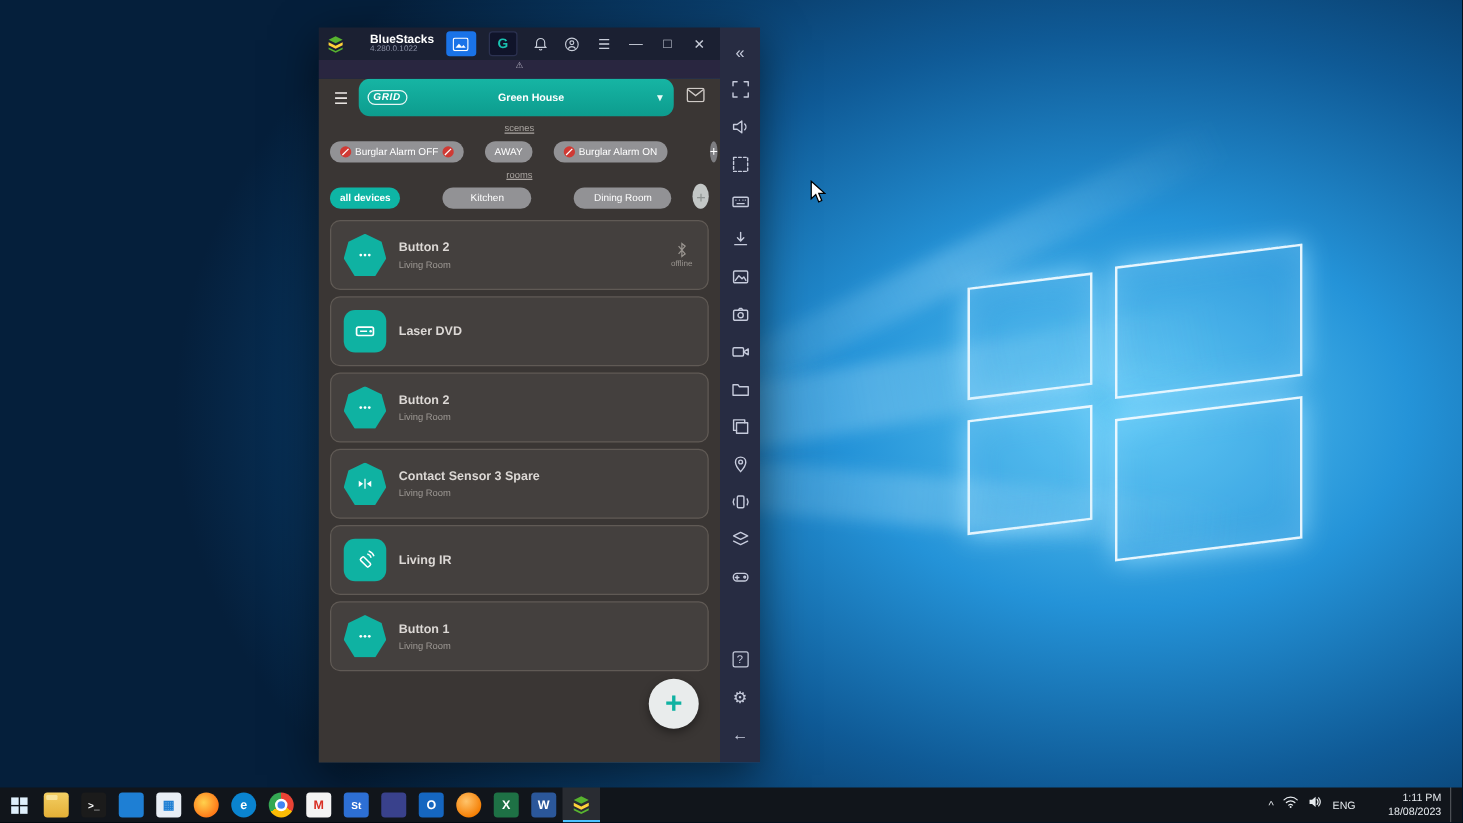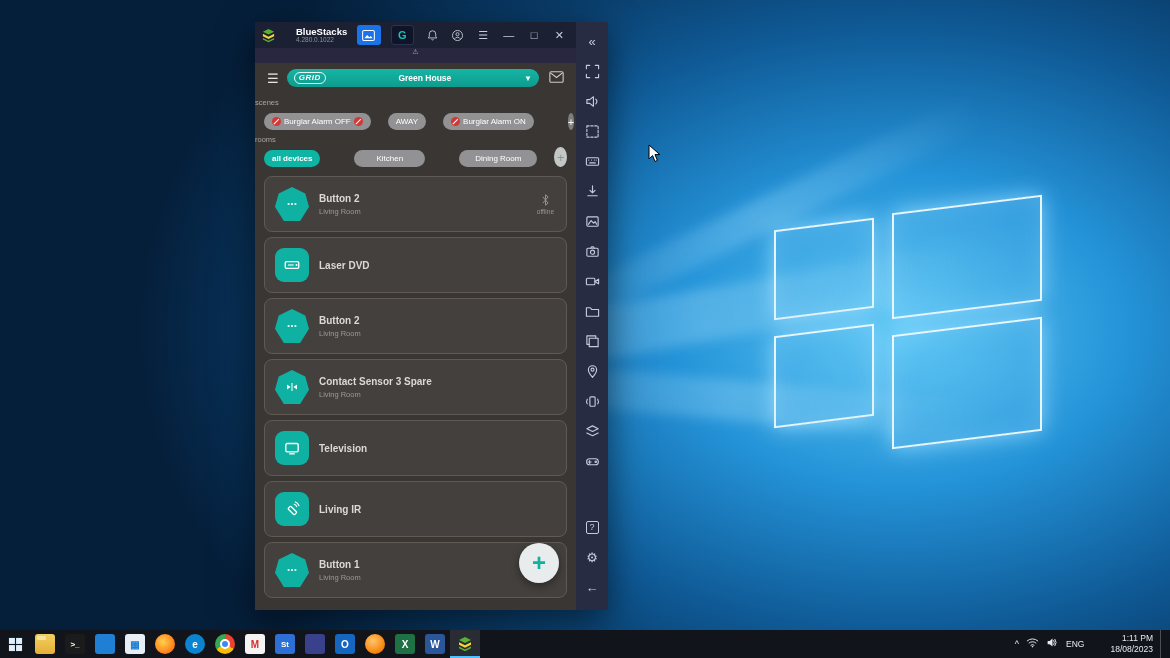--- a/index.html
+++ b/index.html
@@ -40,29 +40,29 @@
   .tb-spacer{ flex:1; }
   .tb-btn{ width:22px; height:20px; display:flex; align-items:center; justify-content:center;
     color:#c8cdd9; font-size:11px; }
   .bs-status{ height:15px; background:#292640; display:flex; align-items:center; padding:0 7px;
     color:#b9b6c6; font-size:7px;flex-direction:column; }
   .bs-status .stime{ margin-left:auto; color:#e8e6ef; font-size:7.5px; }
   .bs-app{ flex:1; background:#3a3634; position:relative; display:flex; flex-direction:column; overflow:hidden; }
   
   .app-header{ height:30px; display:flex; align-items:center; padding:0 12px; gap:8px; }
   .burger{ color:#e8e4e1; font-size:13px; }
-  .home-pill{ flex:1; height:18px; border-radius:9px; display:flex; align-items:center;
+  .home-pill{ flex:1; height:30px; border-radius:9px; display:flex; align-items:center;
     background:linear-gradient(180deg,#16b5a4,#0d9c8e); padding:0 7px; gap:6px; }
   .grid-logo{ color:#fff; font-size:8px; font-weight:bold; font-style:italic;
     border:1px solid rgba(255,255,255,.9); border-radius:8px; padding:0 4px; line-height:10px; letter-spacing:.5px;}
   .home-name{ flex:1; text-align:center; color:#fff; font-size:8.5px; font-weight:bold; }
   .pill-chev{ color:#eafaf7; font-size:8px; }
   .mail{ margin-left:2px; }
   
-  .sec-label{ text-align:left; color:#aaa5a1; font-size:7.5px; margin-top:5px; }
+  .sec-label{ text-align:center; color:#aaa5a1; font-size:7.5px; margin-top:5px;text-decoration:underline; }
   .chip-row{ display:flex; align-items:flex-end; gap:17px; padding:0 9px; margin-top:4px; height:19px; }
   .chip{ height:17px; border-radius:9px; background:#929295; color:#fff; font-size:8px;
     display:flex; align-items:center; padding:0 8px; gap:3px; white-space:nowrap; }
   .chip.active{ background:#0eb5a5; font-weight:bold; }
   .red-badge{ width:9px; height:9px; border-radius:50%; background:#d03a34; display:inline-block; position:relative; }
   .red-badge::after{ content:""; position:absolute; left:1px; top:3.7px; width:7px; height:1.4px;
     background:#fff; transform:rotate(-45deg); }
   .chip-add{ width:17px; height:17px; border-radius:50%; background:#7e7e81; color:#fff;
     display:flex; align-items:center; justify-content:center; font-size:11px; }
   .chip-add.room{ background:#c3c7c6; color:#8e9392; width:20px; height:20px; font-size:13px; }
@@ -287,32 +287,20 @@
                   <path d="M13 5.5L9.5 8l3.5 2.5z" fill="#fff"></path>
                   <rect x="7.5" y="4" width="1" height="8" fill="#fff"></rect>
                 </svg>
             </div>
             <div class="dev-text">
               <span class="dev-name">Contact Sensor 3 Spare</span>
               <span class="dev-room">Living Room</span>
             </div>
           </div>
 
-          <div class="card">
-            <div class="dev-ico sq">
-              <svg width="18" height="18" viewBox="0 0 16 16">
-                  <rect x="2.5" y="4" width="11" height="7.5" rx="1.2" fill="none" stroke="#fff" stroke-width="1.2"></rect>
-                  <path d="M5.5 13.2h5" stroke="#fff" stroke-width="1.1"></path>
-                </svg>
-            </div>
-            <div class="dev-text">
-              <span class="dev-name">Television</span>
-
-            </div>
-          </div>
 
           <div class="card">
             <div class="dev-ico sq">
               <svg width="18" height="18" viewBox="0 0 16 16">
                   <g transform="rotate(-45 8 9)">
                     <rect x="6.3" y="5.5" width="3.4" height="8" rx="1" fill="none" stroke="#fff" stroke-width="1.1"></rect>
                   </g>
                   <path d="M9.6 3.6a4 4 0 0 1 2.8 2.8" fill="none" stroke="#fff" stroke-width="1"></path>
                   <path d="M10.6 1.6a6 6 0 0 1 3.8 3.8" fill="none" stroke="#fff" stroke-width="1"></path>
                 </svg>

